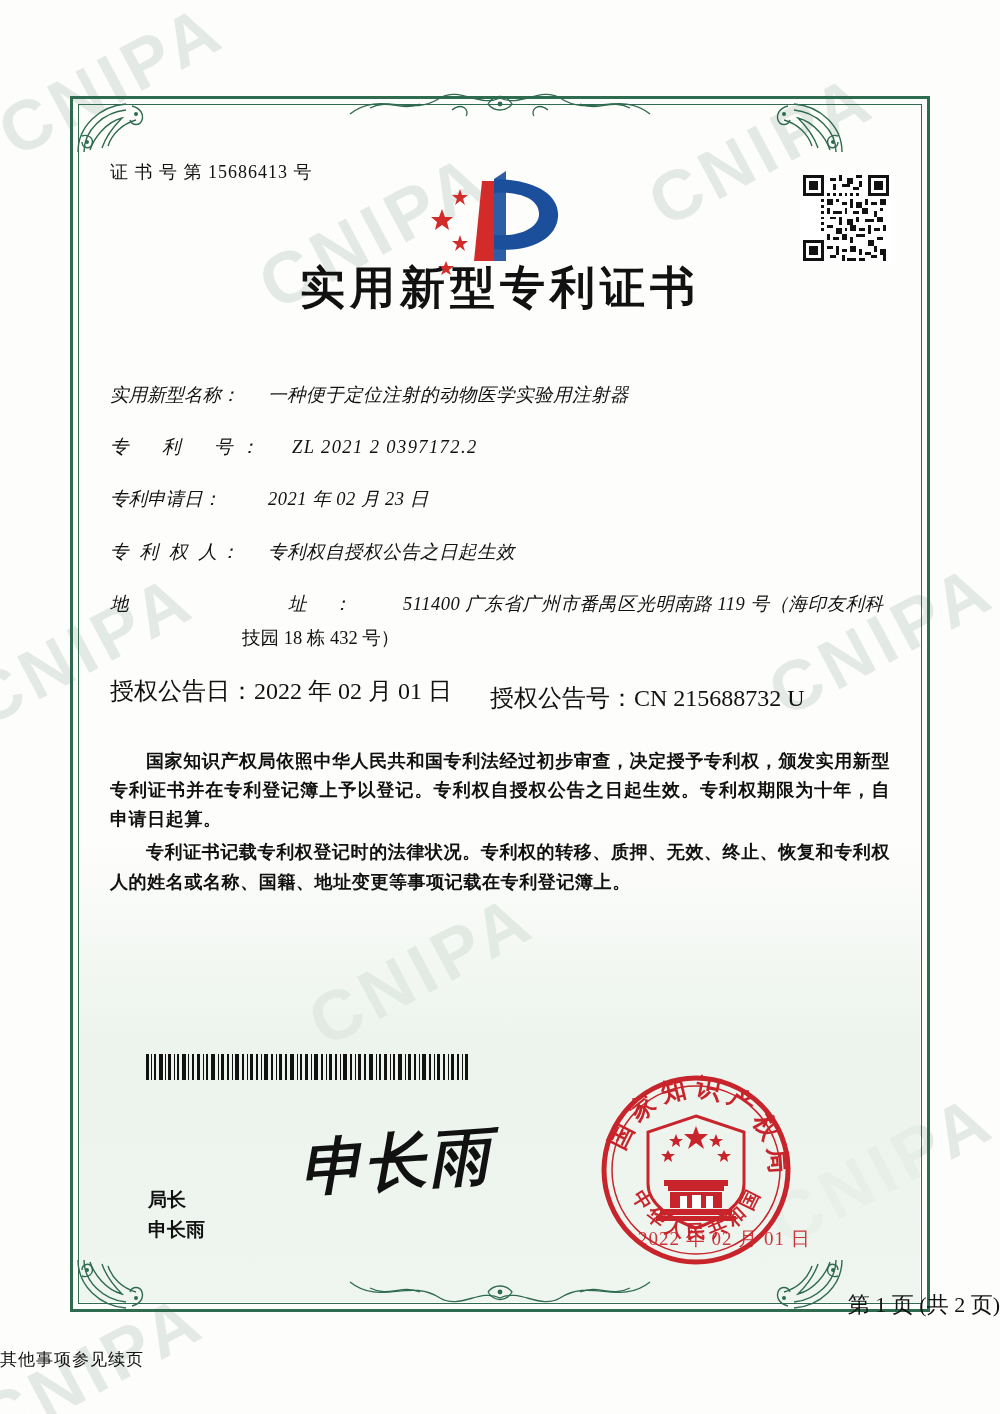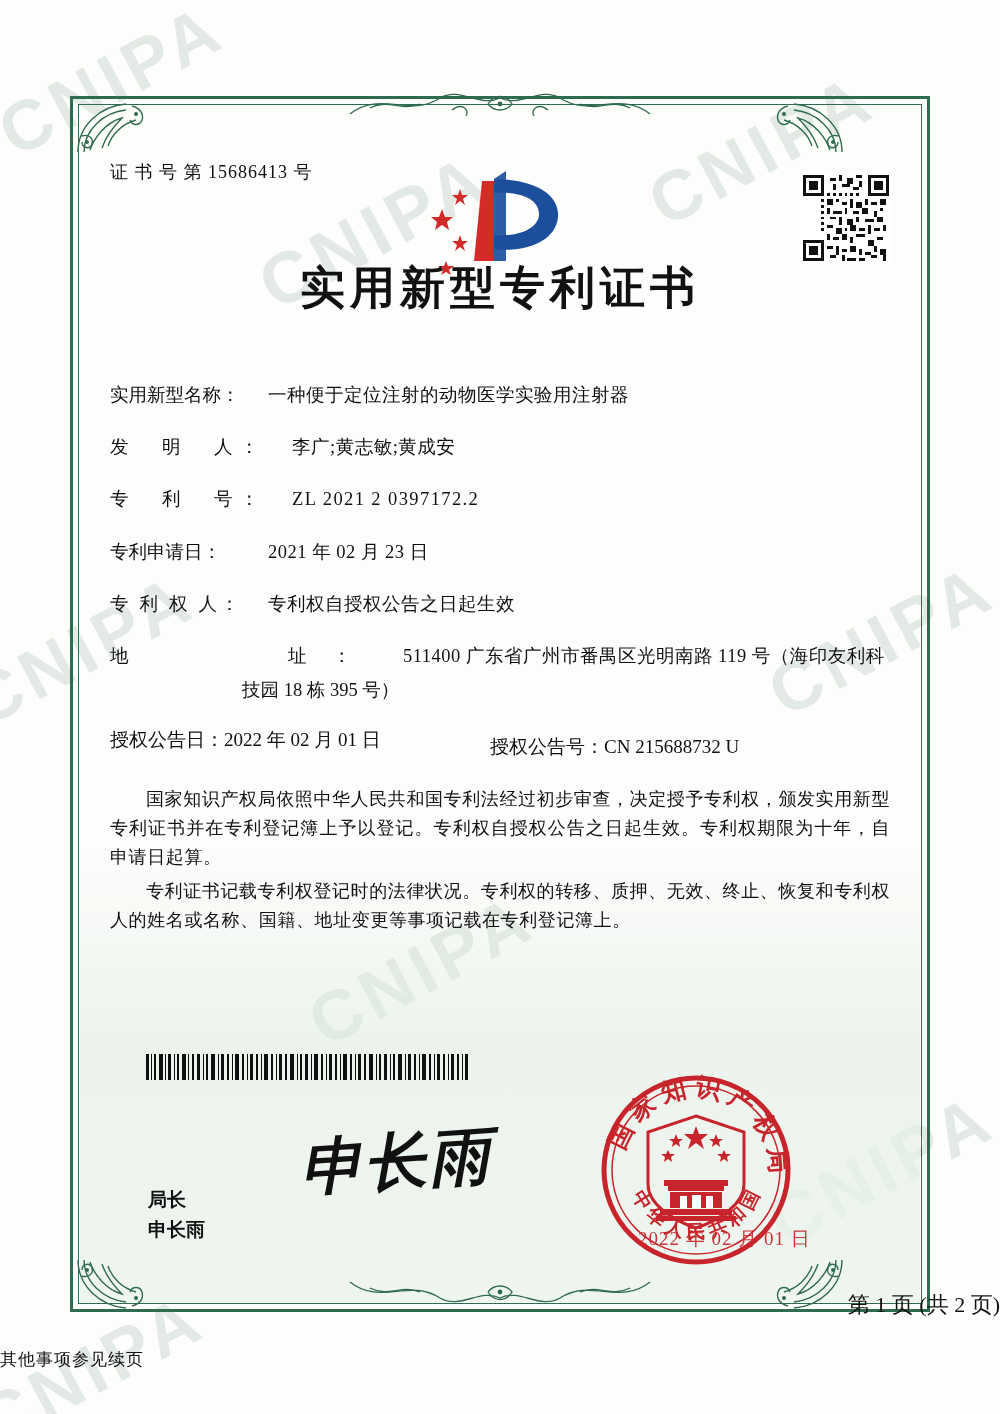--- a/index.html
+++ b/index.html
@@ -128,55 +128,56 @@
 
   .fields {
     margin-top: 66px;
     font-size: 18.5px;
     line-height: 1.2;
   }
   .field {
     display: flex;
     align-items: flex-start;
     margin-bottom: 30px;
+    font-style: italic;
   }
   .flabel {
     flex: 0 0 132px;
     white-space: nowrap;
     letter-spacing: 0;
   }
   .flabel.sp1 { letter-spacing: 7.5px; }
   .flabel.sp3 { letter-spacing: 3.2px; }
   .flabel.sp4 { letter-spacing: 26px; }
   .fval {
     flex: 1 1 auto;
     letter-spacing: 0.5px;
     margin-left: 26px;
   }
   .fval.wide { letter-spacing: 1.4px; }
   .fval-2 { margin-left: 132px; }
 
   .row-two {
     display: flex;
     margin-bottom: 26px;
-    font-size: 19px;
+    font-size: 24px;
   }
   .row-two .cell-a { width: 380px; display:flex; }
   .row-two .cell-b { display:flex;margin-top:7px; }
   .row-two .lbl { white-space: nowrap; }
 
   .para {
     font-size: 18px;
     line-height: 1.62;
     text-indent: 2em;
     margin: 0 0 4px 0;
     text-align: justify;
     letter-spacing: 0.6px;
   }
-  #paras { margin-top: 26px; }
+  #paras { margin-top: 34px; font-weight: bold; }
 
   
   #barcode {
     position: absolute;
     left: 146px;
     top: 1054px;
     width: 324px;
     height: 26px;
   }
 
@@ -458,45 +459,41 @@
 
     <h1 id="title">实用新型专利证书</h1>
 
     <div class="fields">
 
       <div class="field">
         <div class="flabel">实用新型名称：</div>
         <div class="fval">一种便于定位注射的动物医学实验用注射器</div>
       </div>
 
-      <div class="field">
-        <div class="flabel sp1">发　明　人：</div>
-        <div class="fval">李广;黄志敏;黄成安</div>
-      </div>
 
       <div class="field">
         <div class="flabel sp1">专　利　号：</div>
         <div class="fval wide">ZL 2021 2 0397172.2</div>
       </div>
 
       <div class="field">
         <div class="flabel">专利申请日：</div>
         <div class="fval">2021 年 02 月 23 日</div>
       </div>
 
       <div class="field">
         <div class="flabel sp3">专 利 权 人：</div>
         <div class="fval">专利权自授权公告之日起生效</div>
       </div>
 
       <div class="field" style="margin-bottom:12px;">
         <div class="flabel sp4">地　　　址：</div>
         <div class="fval">511400 广东省广州市番禺区光明南路 119 号（海印友利科</div>
       </div>
-      <div class="fval-2" style="font-size:18.5px; margin-bottom:28px;">技园 18 栋 395 号）</div>
+      <div class="fval-2" style="font-size:18.5px; margin-bottom:28px;">技园 18 栋 432 号）</div>
 
       <div class="row-two">
         <div class="cell-a">
           <span class="lbl">授权公告日：</span>
           <span>2022 年 02 月 01 日</span>
         </div>
         <div class="cell-b">
           <span class="lbl">授权公告号：</span>
           <span>CN 215688732 U</span>
         </div>

